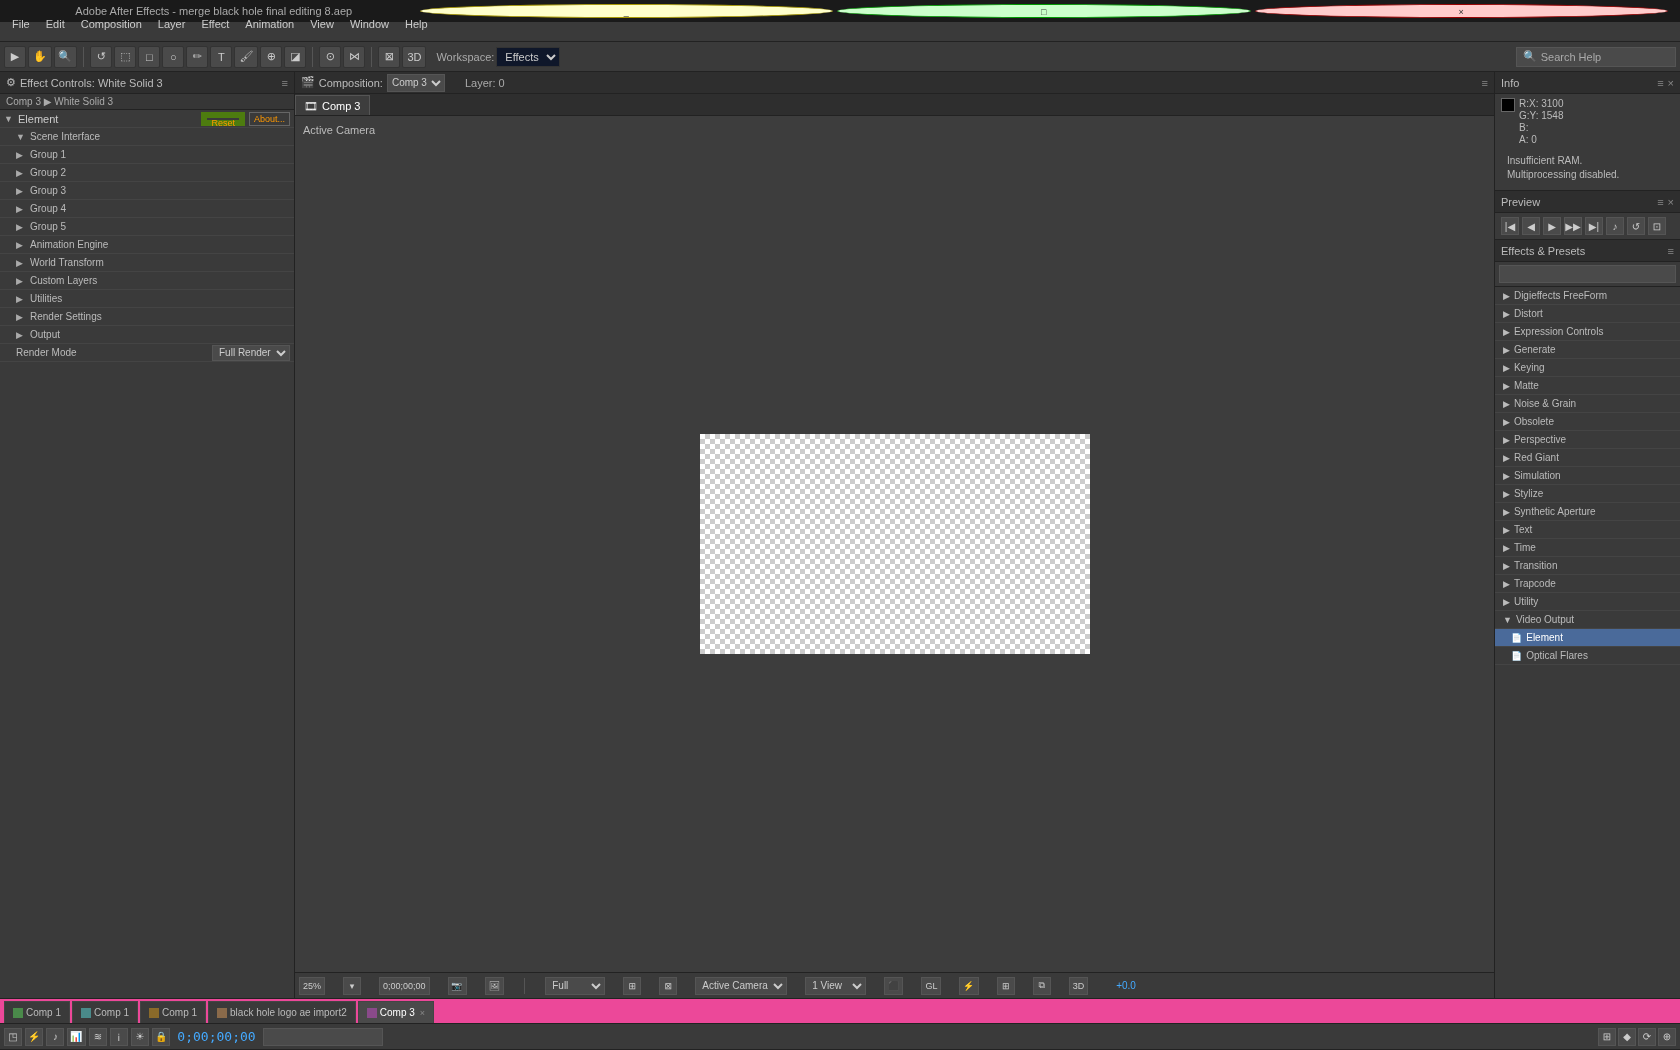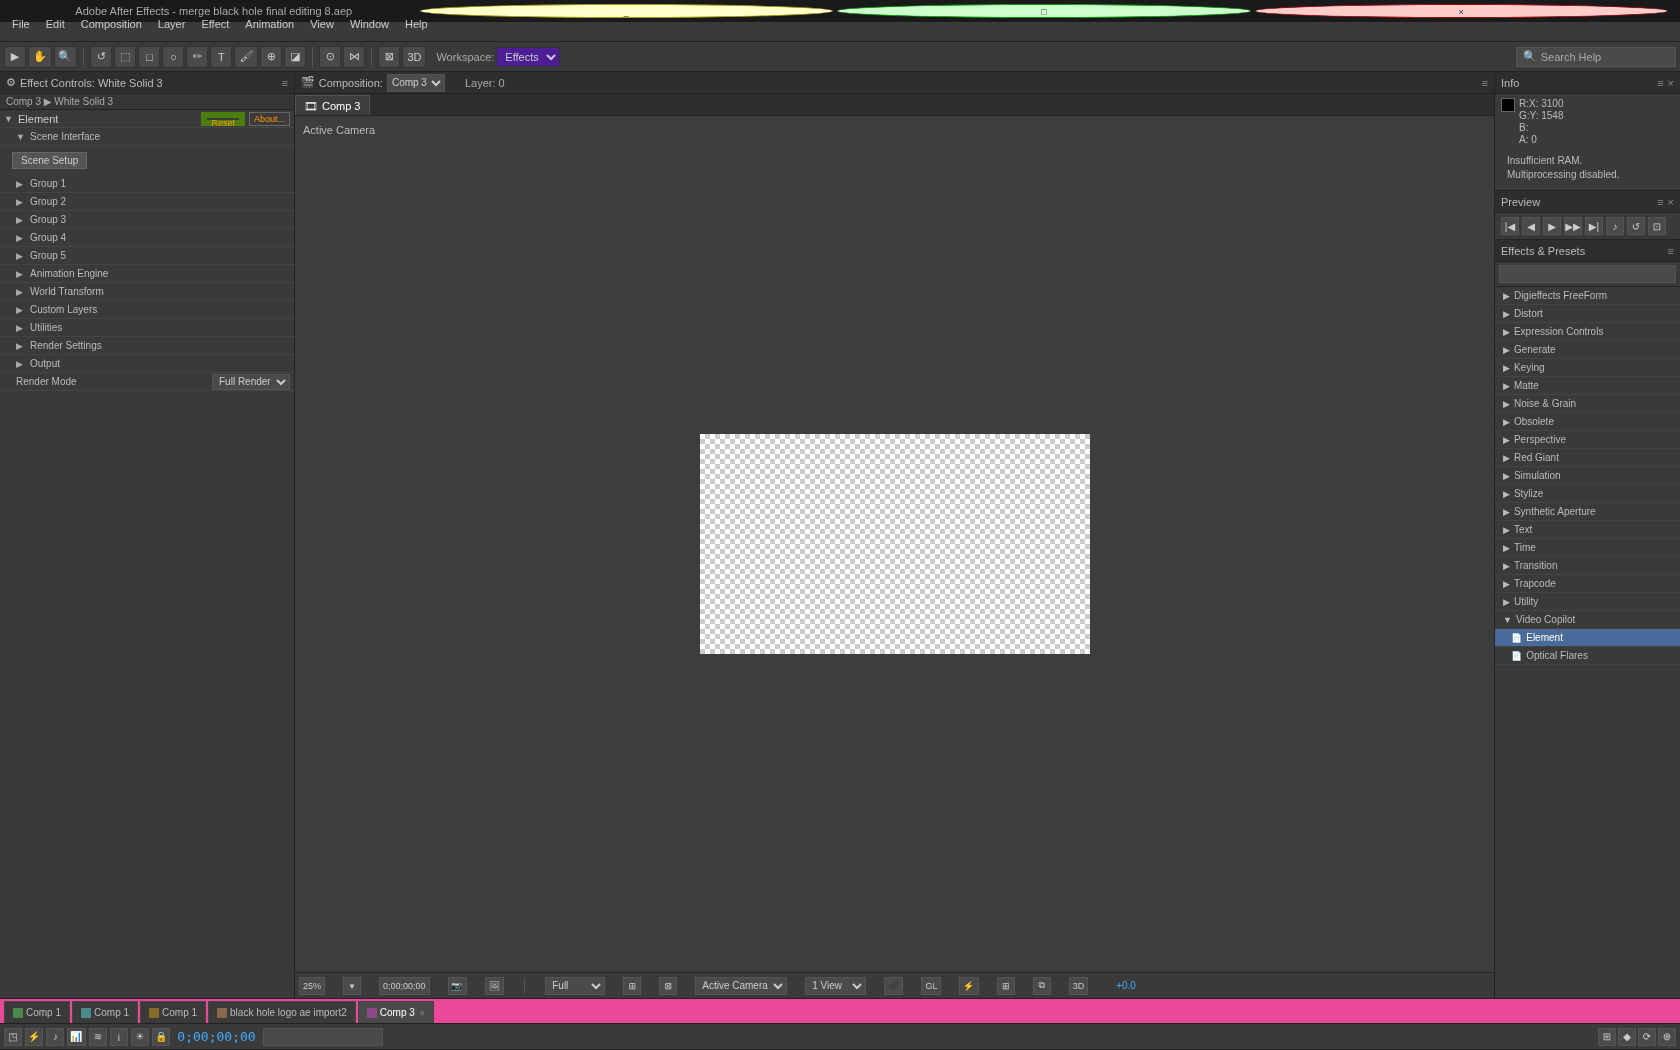--- a/index.html
+++ b/index.html
@@ -82,21 +82,21 @@
       padding: 0 4px;
     }
     .toolbar-sep {
       width: 1px;
       height: 20px;
       background: #555;
       margin: 0 4px;
     }
     .workspace-label { color: #aaa; margin-left: 8px; font-size: 11px; }
     .workspace-select {
-      background: #4c1d95;
+      background: #0f172a;
       border: 1px solid #333;
       color: #ccc;
       height: 20px;
       font-size: 11px;
       padding: 0 4px;
     }
     #search-help {
       margin-left: auto;
       background: #4a4a4a;
       border: 1px solid #555;
@@ -627,23 +627,20 @@
         <span class="expand-arrow">▼</span>
         <span>Element</span>
         <button class="reset-btn">Reset</button>
         <button class="about-btn">About...</button>
       </div>
 
       <div class="effect-row">
         <span class="expand-arrow">▼</span>
         <span>Scene Interface</span>
       </div>
-      <div style="padding: 2px 4px;">
-        <button class="scene-setup-btn">Scene Setup</button>
-      </div>
 
       <div class="effect-row">
         <span class="expand-arrow">▶</span>
         <span>Group 1</span>
       </div>
       <div class="effect-row">
         <span class="expand-arrow">▶</span>
         <span>Group 2</span>
       </div>
       <div class="effect-row">
@@ -882,21 +879,21 @@
           <div class="ep-item">
             <span style="margin-right: 4px; font-size: 9px;">▶</span>
             <span>Trapcode</span>
           </div>
           <div class="ep-item">
             <span style="margin-right: 4px; font-size: 9px;">▶</span>
             <span>Utility</span>
           </div>
           <div class="ep-item">
             <span style="margin-right: 4px; font-size: 9px;">▼</span>
-            <span>Video Copilot</span>
+            <span>Video Output</span>
           </div>
           <div class="ep-item ep-item-indent ep-item-selected">
             <span style="margin-right: 4px; font-size: 9px;">📄</span>
             <span>Element</span>
           </div>
           <div class="ep-item ep-item-indent">
             <span style="margin-right: 4px; font-size: 9px;">📄</span>
             <span>Optical Flares</span>
           </div>
         </div>

